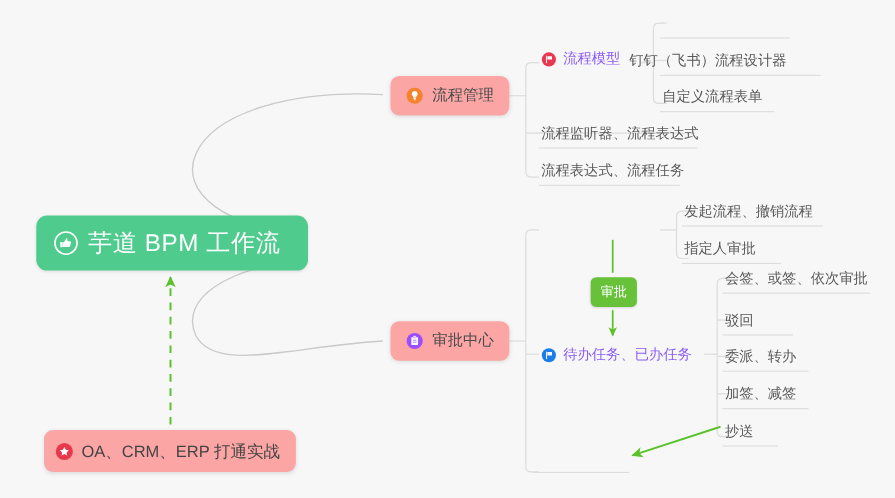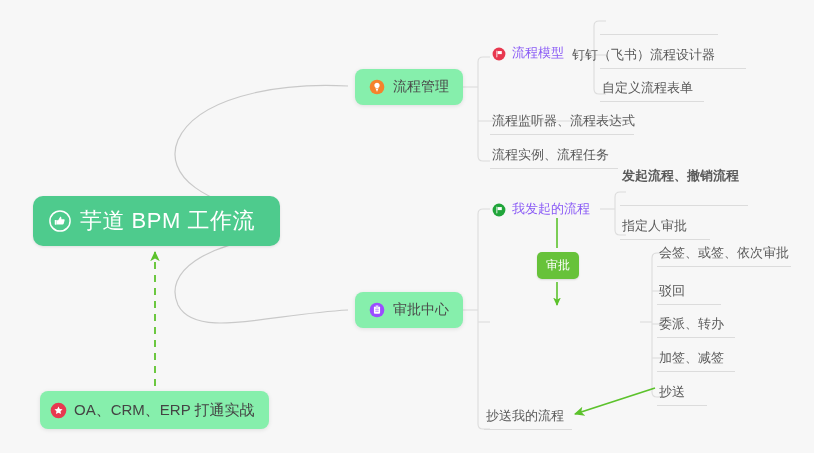--- a/index.html
+++ b/index.html
@@ -21,21 +21,21 @@
     background:#4ecb8d;border-radius:10px;
     display:flex;align-items:center;gap:9px;
     padding:0 16px;z-index:3;
     box-shadow:0 1px 3px rgba(0,0,0,.10);
   }
   .root-label{color:#ffffff;font-size:22px;letter-spacing:.5px;white-space:nowrap;}
 
   
   .card{
     position:absolute;box-sizing:border-box;
-    background:#86efac;border-radius:8px;
+    background:#fca5a5;border-radius:8px;
     display:flex;align-items:center;gap:8px;
     padding:0 14px;height:36px;z-index:3;
     box-shadow:0 1px 4px rgba(0,0,0,.10);
     white-space:nowrap;
   }
   .card .card-label{color:#4a4a4a;font-size:14px;}
 
   
   .card.callout{height:38px;}
   .card.callout .card-label{font-size:15px;color:#444;}
@@ -180,74 +180,71 @@
     <span class="sub-label">钉钉（飞书）流程设计器</span>
   </div>
   <div class="sub" style="left:602px;top:80px;">
     <span class="sub-label">自定义流程表单</span>
   </div>
 
   <div class="sub" style="left:492px;top:113px;">
     <span class="sub-label">流程监听器、流程表达式</span>
   </div>
   <div class="sub" style="left:492px;top:147px;">
-    <span class="sub-label">流程实例、流程任务</span>
+    <span class="sub-label">流程表达式、流程任务</span>
   </div>
 
   <div class="card" style="left:355px;top:292px;">
     <span class="ic mid">
       <svg viewBox="0 0 24 24" width="16" height="16" xmlns="http://www.w3.org/2000/svg">
         <circle cx="12" cy="12" r="11" fill="#9b4dff"></circle>
         <rect x="7.4" y="6.6" width="9.2" height="11.0" rx="1.6" fill="#ffffff"></rect>
         <rect x="9.6" y="4.9" width="4.8" height="2.6" rx="1.1" fill="#ffffff" stroke="#9b4dff" stroke-width="0.8"></rect>
         <rect x="9.3" y="10.2" width="5.4" height="1.1" rx="0.55" fill="#9b4dff"></rect>
         <rect x="9.3" y="13.0" width="5.4" height="1.1" rx="0.55" fill="#9b4dff"></rect>
       </svg>
     </span>
     <span class="card-label">审批中心</span>
   </div>
 
-  <div class="sub iconed" style="left:492px;top:201px;">
+
+  <div class="sub" style="left:622px;top:184px;">
+    <span class="sub-label">发起流程、撤销流程</span>
+  </div>
+  <div class="sub" style="left:622px;top:218px;">
+    <span class="sub-label">指定人审批</span>
+  </div>
+
+  <div class="sub iconed" style="left:492px;top:314px;">
     <span class="ic sm">
       <svg viewBox="0 0 24 24" width="14" height="14" xmlns="http://www.w3.org/2000/svg">
-        <circle cx="12" cy="12" r="11" fill="#20a53a"></circle>
+        <circle cx="12" cy="12" r="11" fill="#1b7ee8"></circle>
         <rect x="7.6" y="6.0" width="1.5" height="12" rx="0.7" fill="#ffffff"></rect>
         <path d="M9.6 7.0h7.2v5.2H9.6z" fill="#ffffff"></path>
       </svg>
     </span>
-    <span class="sub-label">我发起的流程</span>
-  </div>
-
-  <div class="sub" style="left:622px;top:168px;font-weight:bold;">
-    <span class="sub-label">发起流程、撤销流程</span>
-  </div>
-  <div class="sub" style="left:622px;top:218px;">
-    <span class="sub-label">指定人审批</span>
-  </div>
-
+    <span class="sub-label">待办任务、已办任务</span>
+  </div>
 
   <div class="sub" style="left:659px;top:245px;">
     <span class="sub-label">会签、或签、依次审批</span>
   </div>
   <div class="sub" style="left:659px;top:283px;">
     <span class="sub-label">驳回</span>
   </div>
   <div class="sub" style="left:659px;top:316px;">
     <span class="sub-label">委派、转办</span>
   </div>
   <div class="sub" style="left:659px;top:350px;">
     <span class="sub-label">加签、减签</span>
   </div>
   <div class="sub" style="left:659px;top:384px;">
     <span class="sub-label">抄送</span>
   </div>
 
-  <div class="sub" style="left:486px;top:408px;">
-    <span class="sub-label">抄送我的流程</span>
-  </div>
 
   <div class="card callout" style="left:40px;top:391px;padding-left:10px;">
     <span class="ic mid">
       <svg viewBox="0 0 24 24" width="17" height="17" xmlns="http://www.w3.org/2000/svg">
         <circle cx="12" cy="12" r="11" fill="#e8384f"></circle>
         <path d="M12 6.2l1.77 3.58 3.95.58-2.86 2.79.67 3.93L12 15.22l-3.53 1.86.67-3.93-2.86-2.79 3.95-.58z" fill="#ffffff"></path>
       </svg>
     </span>
     <span class="card-label">OA、CRM、ERP 打通实战</span>
   </div>

